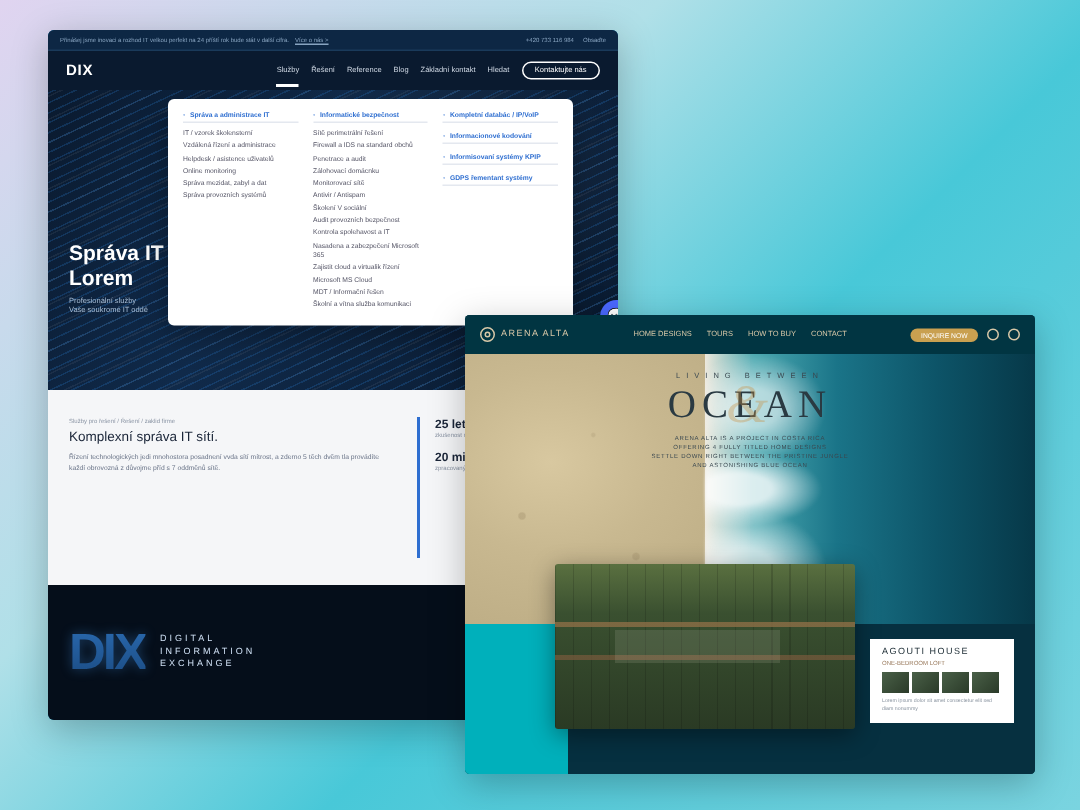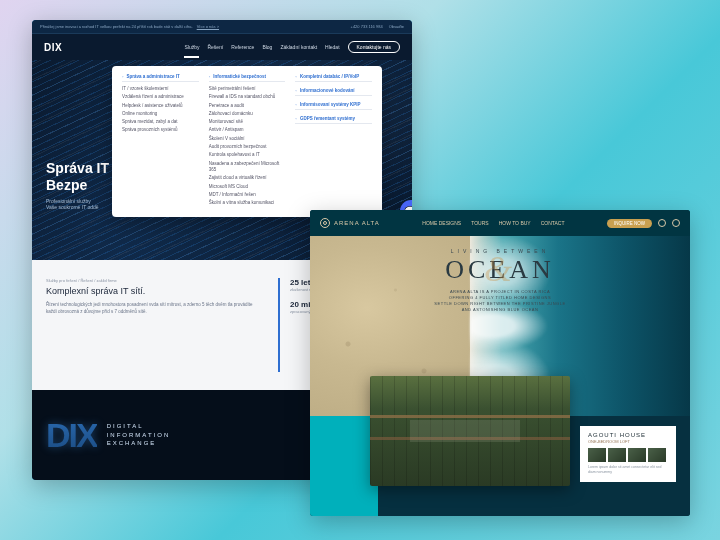--- a/index.html
+++ b/index.html
@@ -127,21 +127,21 @@
       <span class="dix-nav-item">Blog</span>
       <span class="dix-nav-item">Základní kontakt</span>
       <span class="dix-nav-item">Hledat</span>
       <span class="dix-cta">Kontaktujte nás</span>
     </div>
   </div>
 
   <div class="dix-hero">
     <div class="dix-hero-text">
       <div class="dix-hero-title">Správa IT
-Bezpe</div>
+Lorem</div>
       <div class="dix-hero-sub">Profesionální služby
 Vaše soukromé IT oddě</div>
     </div>
 
     <div class="dix-mega">
       <div class="dix-mega-cols">
         <div class="dix-mega-col">
           <div class="dix-mega-head">
               <span>◦</span>
               <span>Správa a administrace IT</span>

